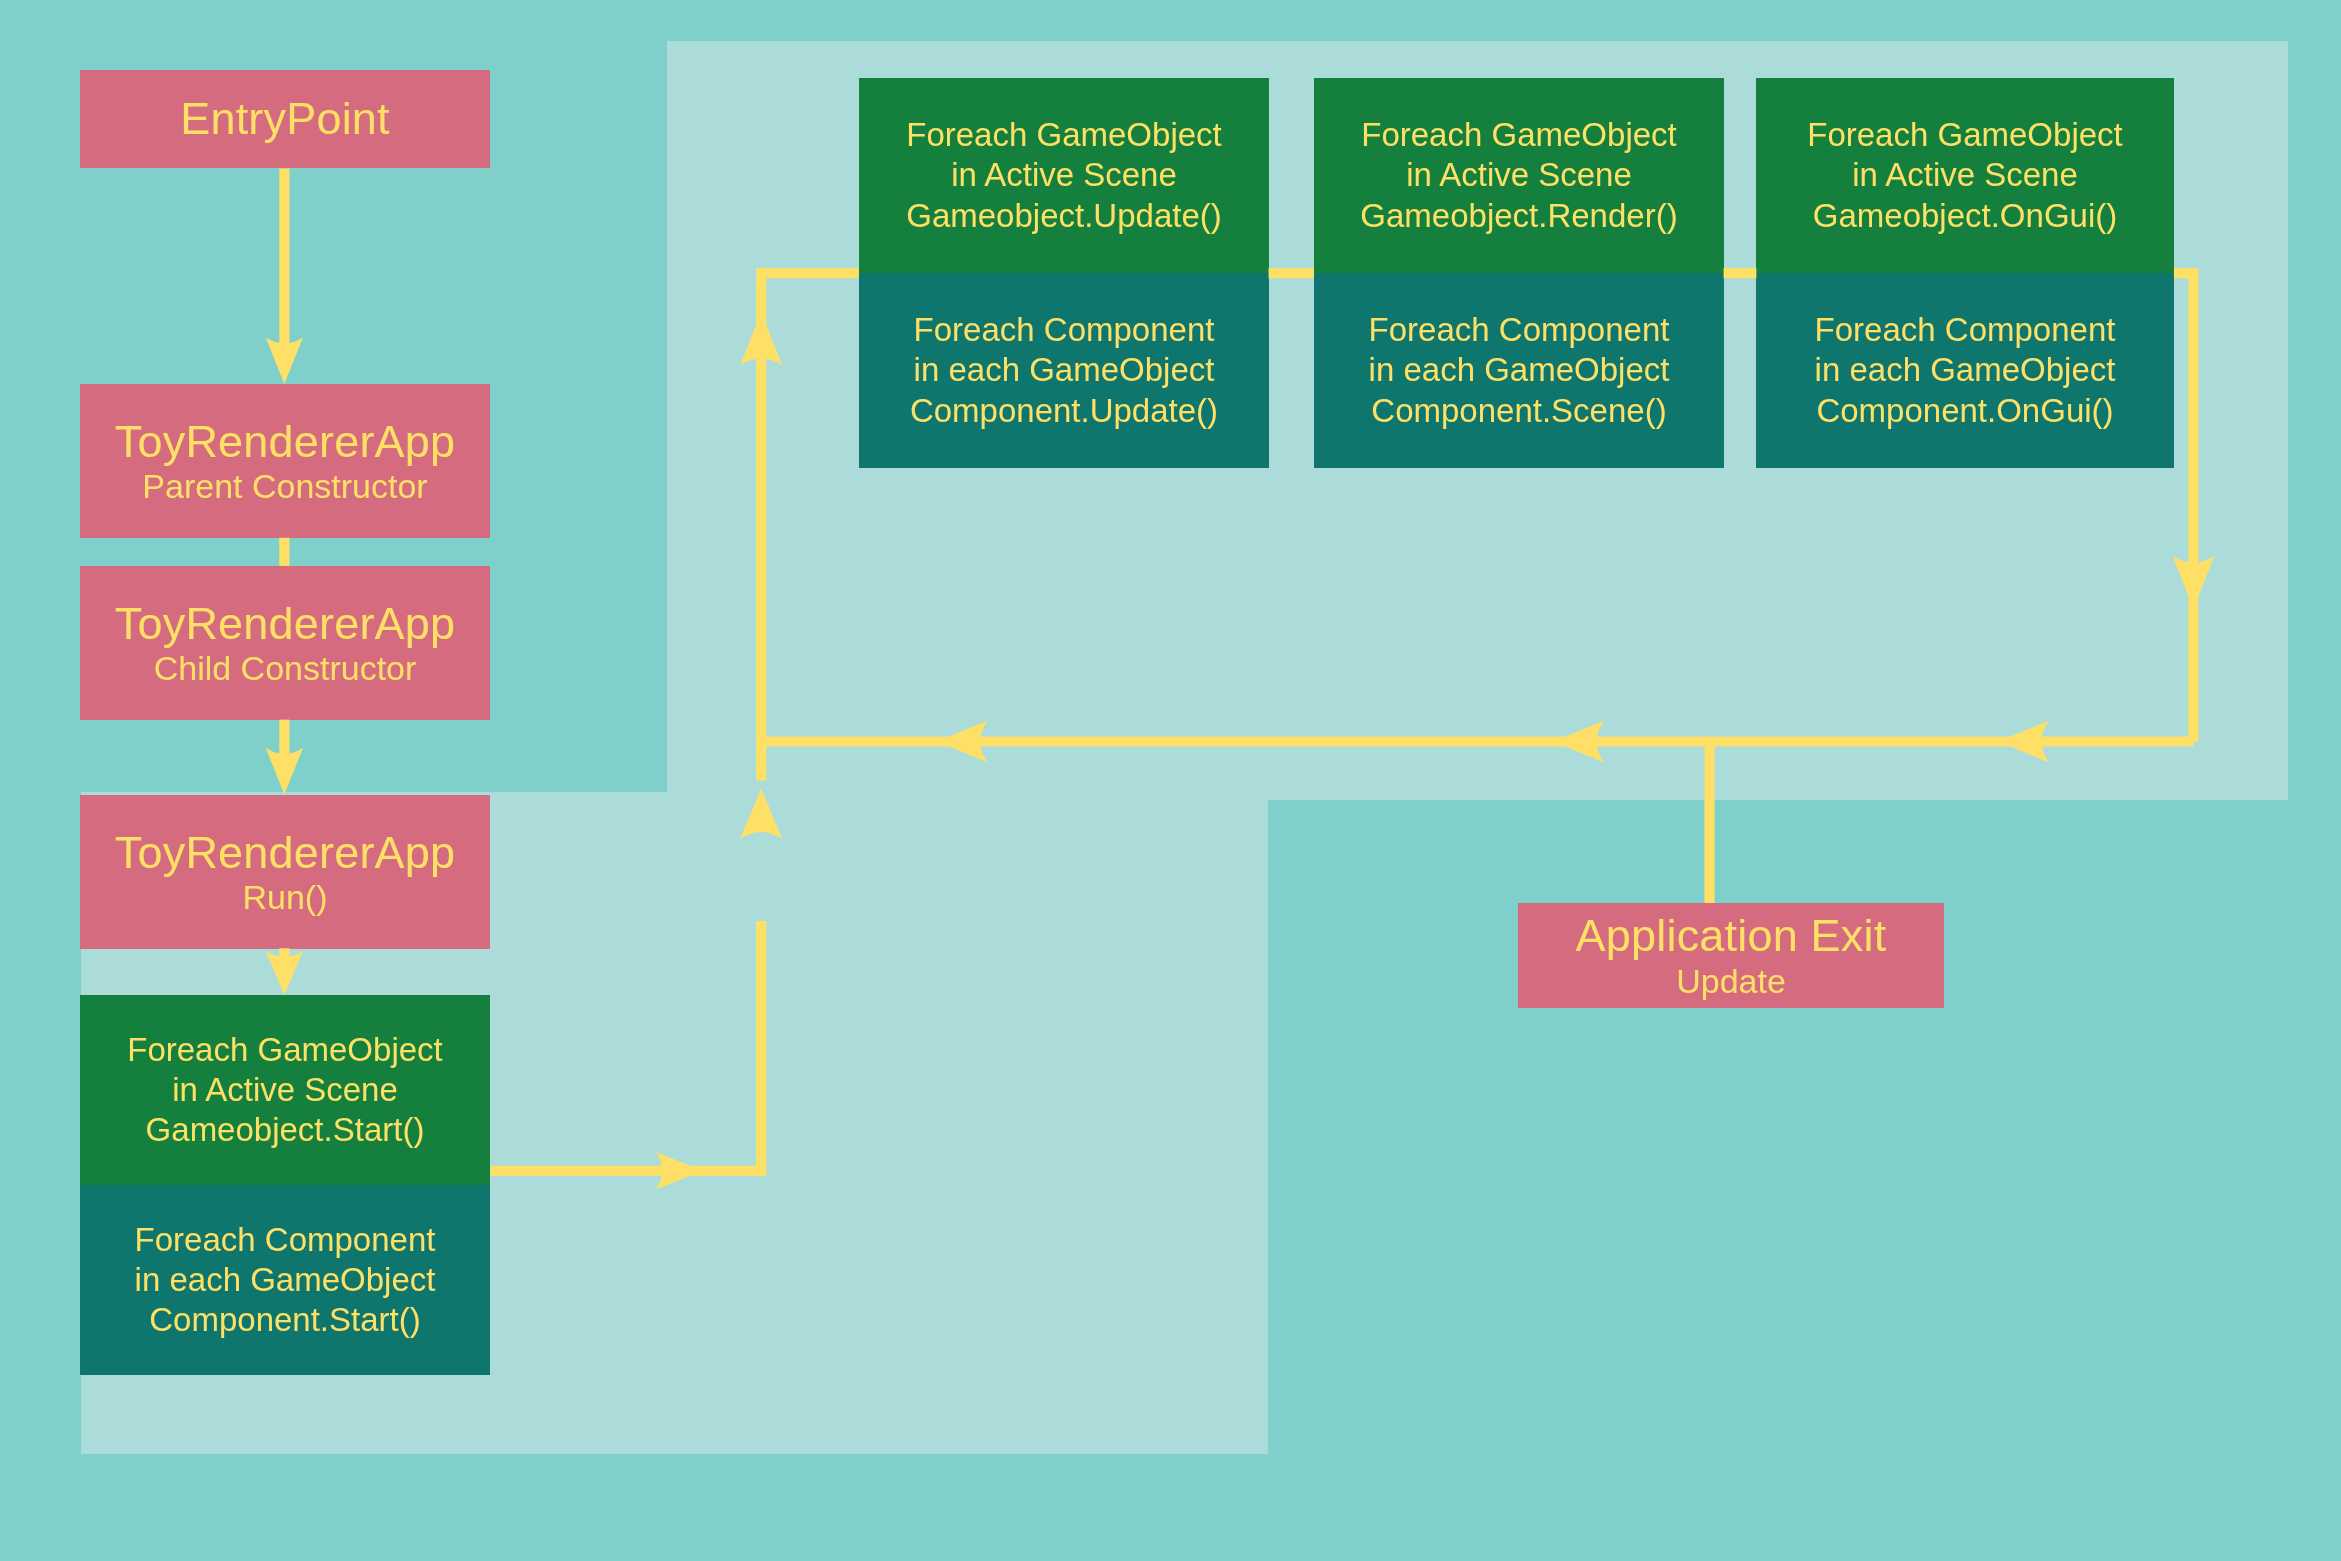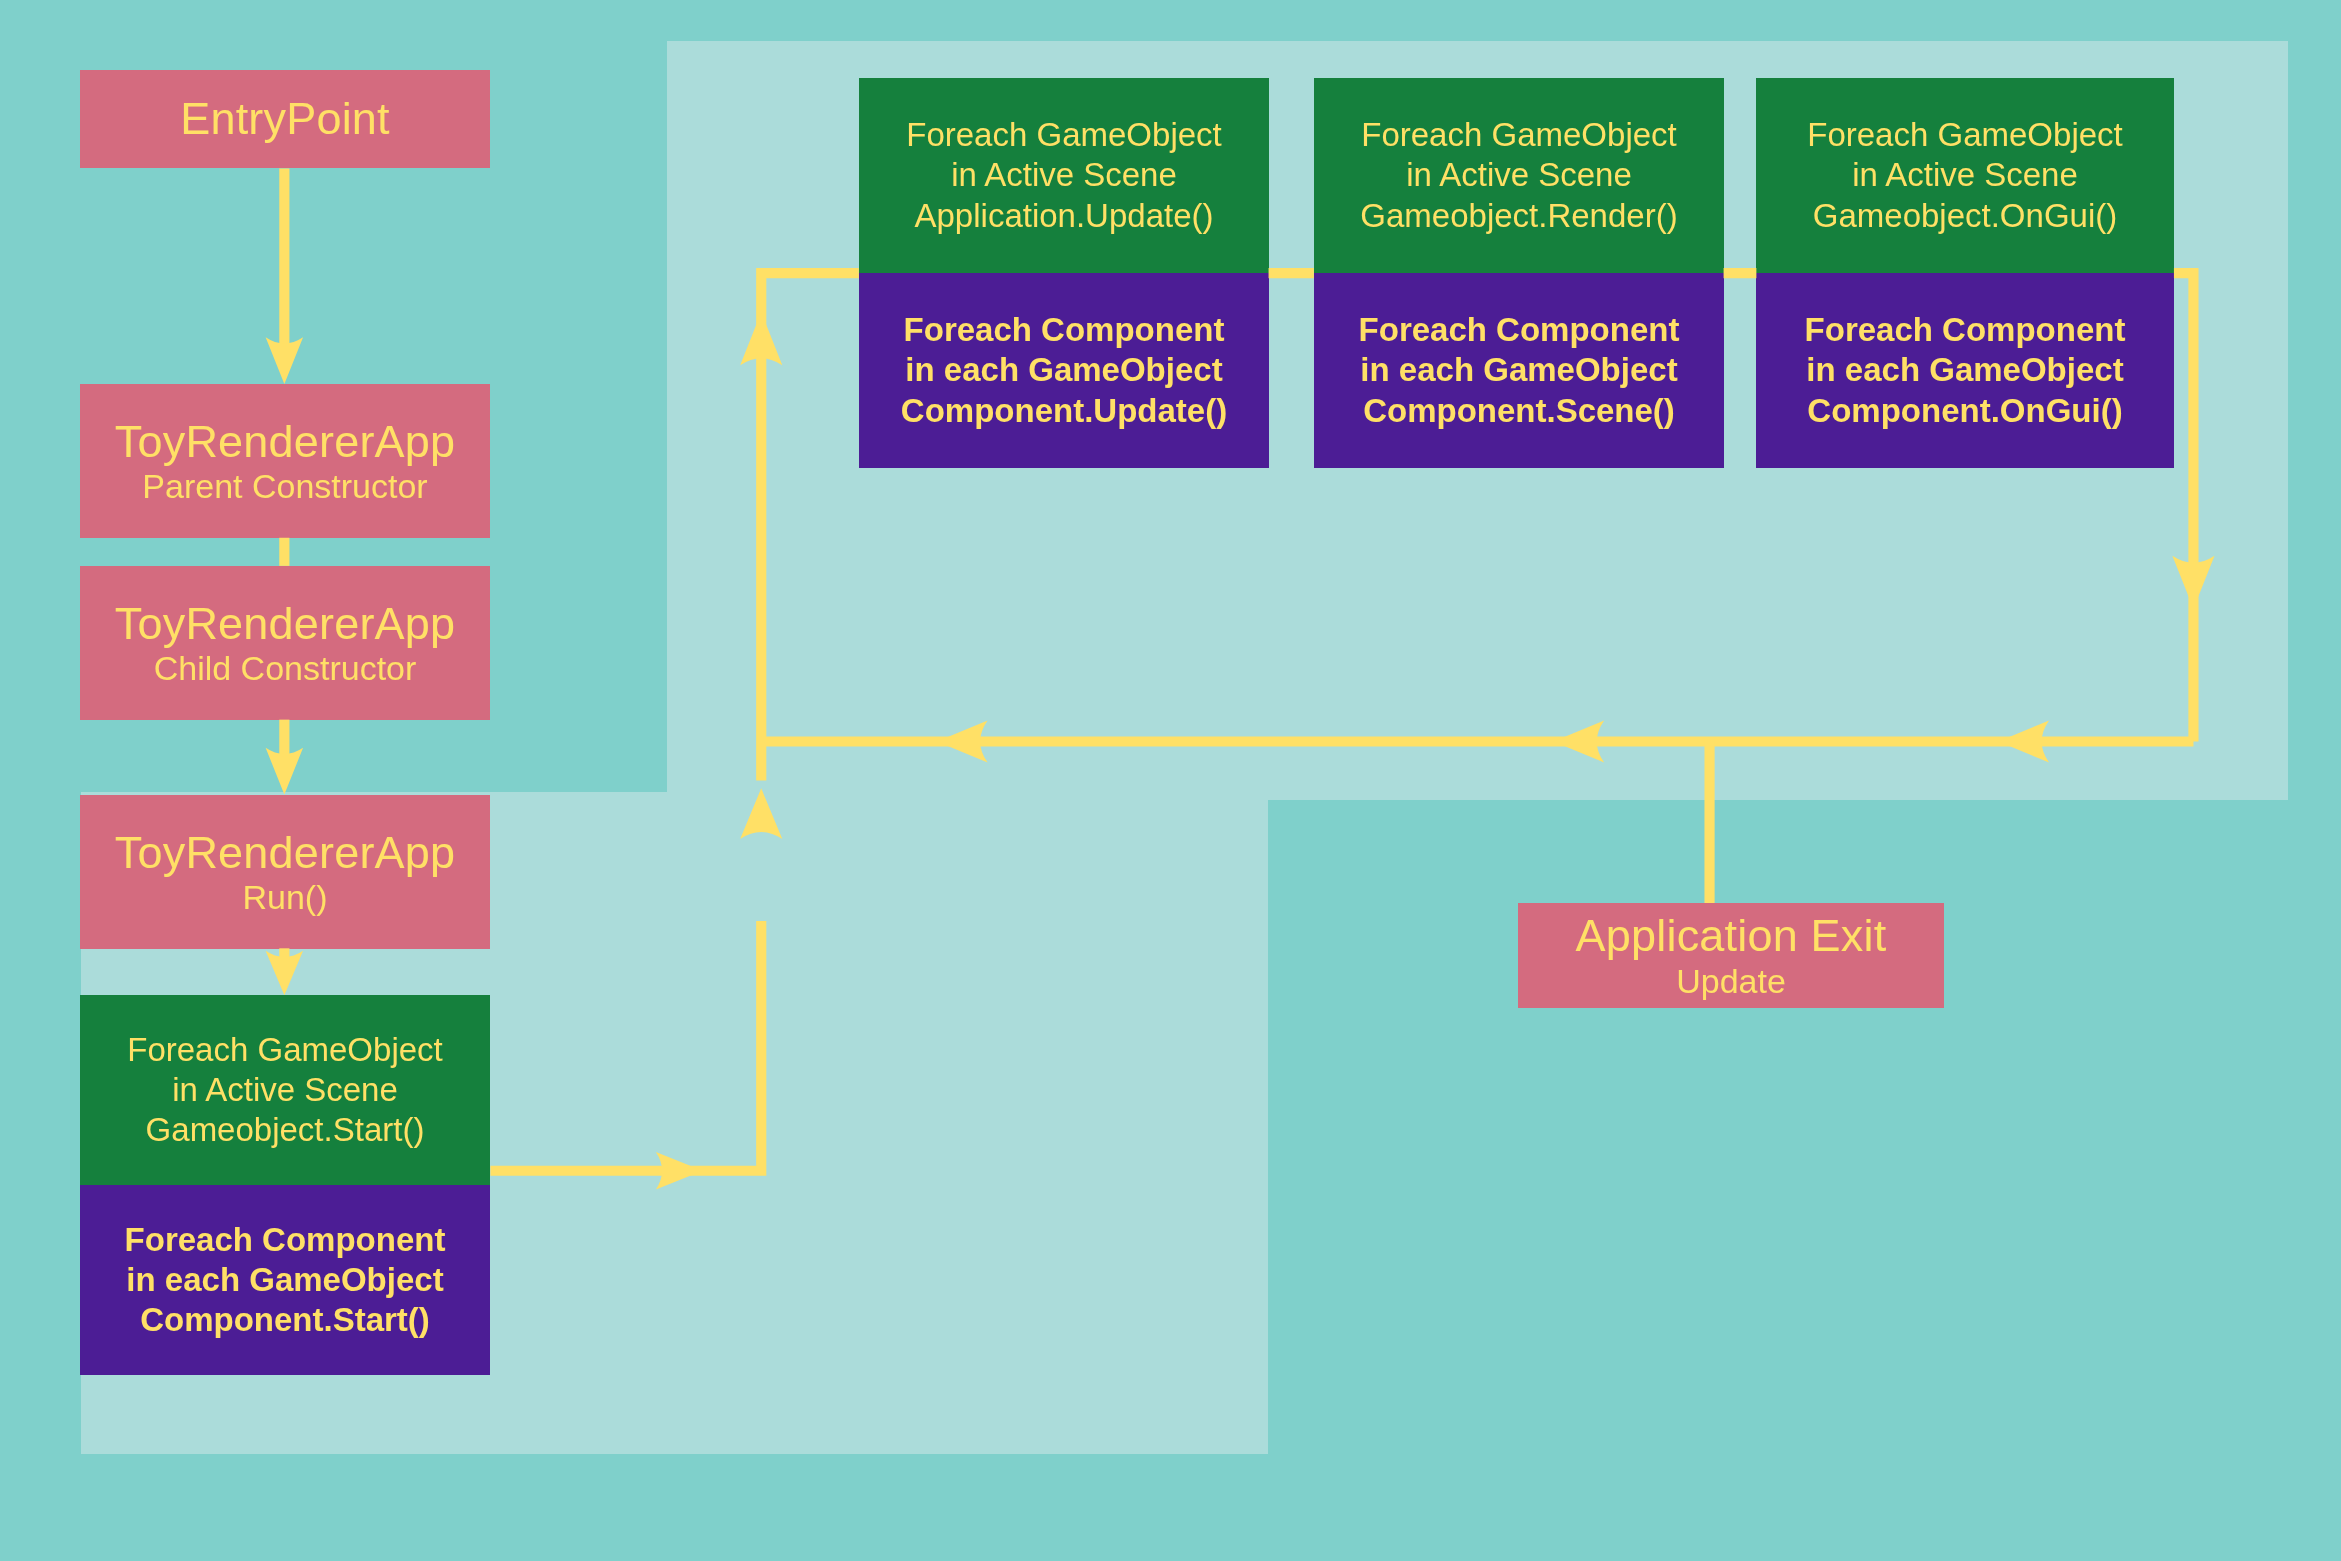--- a/index.html
+++ b/index.html
@@ -43,21 +43,21 @@
     display:flex;flex-direction:column;
     align-items:center;justify-content:center;
     color:#ffe066;
     text-align:center;
     font-size:33px;
     line-height:1.22;
     padding:3.1px 7.8px;
     box-sizing:border-box;
   }
   .loopbox .seg.a{background:#15803d;}
-  .loopbox .seg.b{background:#4c1d95;font-weight:bold;}
+  .loopbox .seg.b{background:#0f766e;}
   .loopbox .seg .ln{display:block;white-space:nowrap;}
 
   
   #wires{position:absolute;left:0;top:0;width:2342px;height:1561px;pointer-events:none;}
 </style>
 </head>
 <body>
 
 <div id="stage">
 
@@ -93,21 +93,21 @@
       <span class="ln">Foreach Component</span>
       <span class="ln">in each GameObject</span>
       <span class="ln">Component.Start()</span>
     </div>
   </div>
 
   <div class="loopbox" style="left:859px;top:78px;width:410px;height:390px;">
     <div class="seg a">
       <span class="ln">Foreach GameObject</span>
       <span class="ln">in Active Scene</span>
-      <span class="ln">Application.Update()</span>
+      <span class="ln">Gameobject.Update()</span>
     </div>
     <div class="seg b">
       <span class="ln">Foreach Component</span>
       <span class="ln">in each GameObject</span>
       <span class="ln">Component.Update()</span>
     </div>
   </div>
 
   <div class="loopbox" style="left:1314px;top:78px;width:410px;height:390px;">
     <div class="seg a">

